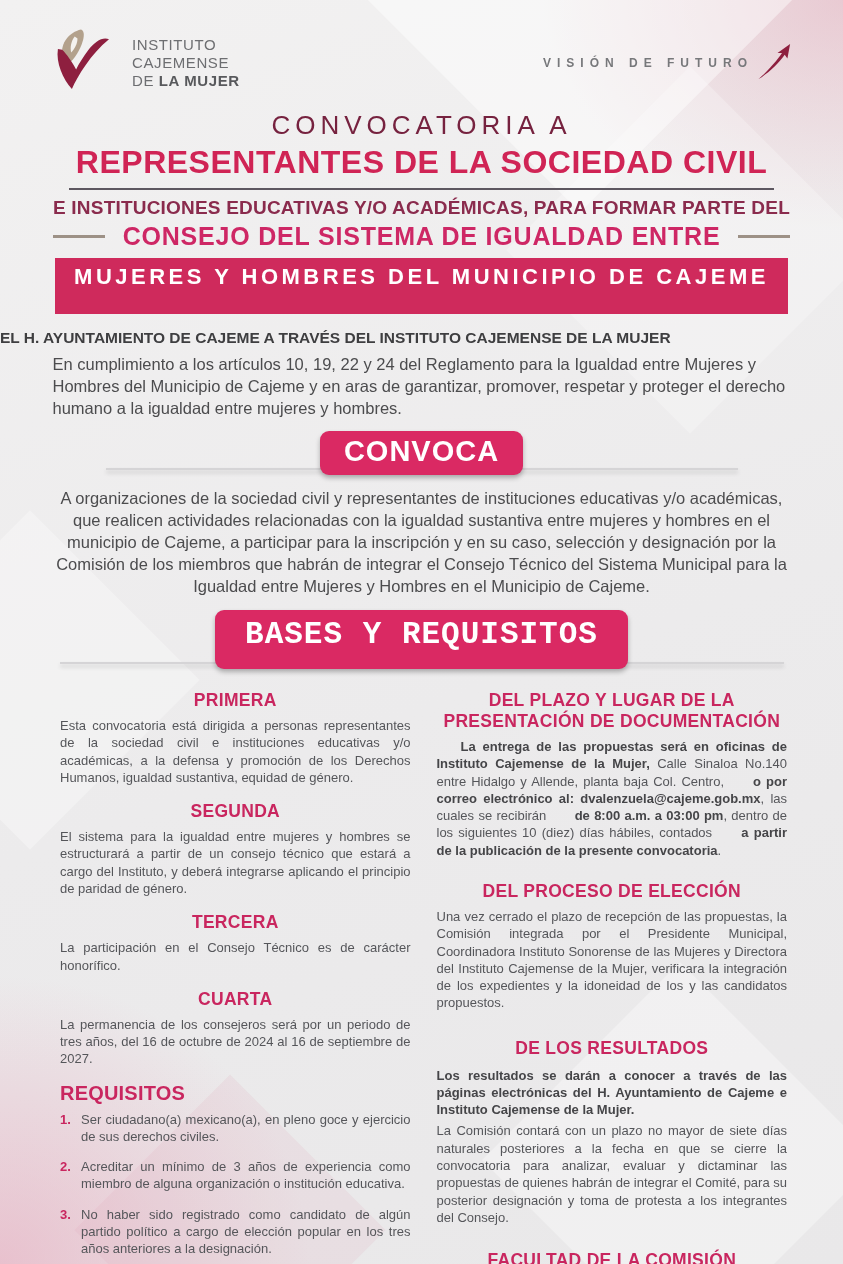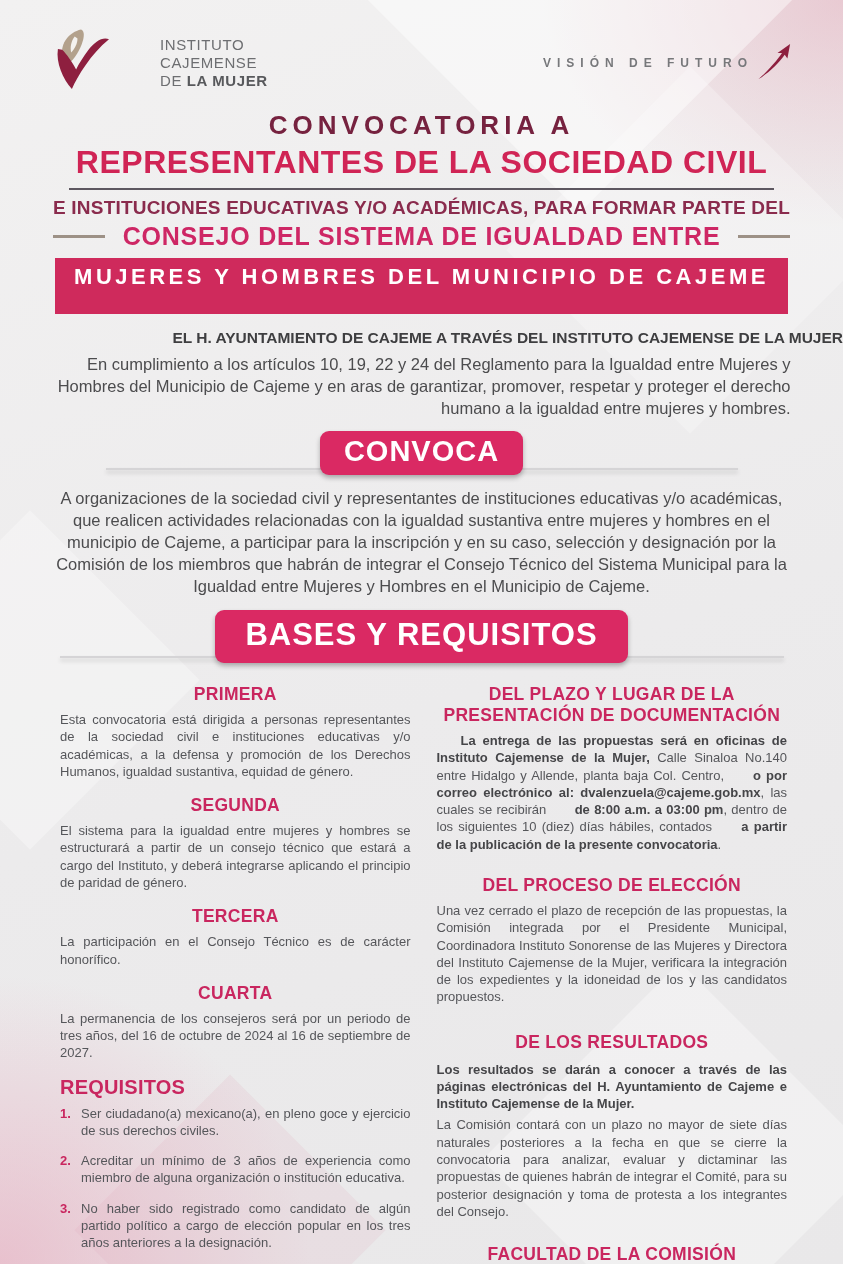--- a/index.html
+++ b/index.html
@@ -9,48 +9,48 @@
     background:
       radial-gradient(ellipse 420px 320px at 100% 0%, rgba(224,158,176,.45), rgba(224,158,176,0) 72%),
       radial-gradient(ellipse 430px 400px at 0% 100%, rgba(231,168,188,.62), rgba(231,168,188,0) 72%),
       linear-gradient(160deg,#f2f1f1 0%,#ecebec 55%,#e9e8e9 100%);
   }
   .bg-shape{position:absolute;transform:rotate(45deg);z-index:0;}
   .content{position:relative;z-index:1;}
 
   
   .header{display:flex;justify-content:space-between;align-items:center;padding:26px 52px 0 52px;}
-  .logo{display:flex;align-items:center;gap:28px;}
+  .logo{display:flex;align-items:center;}
   .logo-text{margin-left:8px;color:#6d6e71;font-size:15px;letter-spacing:.6px;line-height:1.18;font-weight:500;}
   .logo-text b{font-weight:800;color:#58595c;}
   .tagline{display:flex;align-items:center;color:#77787b;font-size:12px;font-weight:600;letter-spacing:6px;}
   .tagline svg{margin-left:2px;}
 
   
   .title-block{text-align:center;margin-top:10px;}
-  .kicker{font-size:26px;letter-spacing:5px;color:#76223f;font-weight:700;}
+  .kicker{font-size:26px;letter-spacing:5px;color:#76223f;font-weight:400;}
   .main-title{font-size:32px;font-weight:800;color:#d02455;letter-spacing:.5px;margin-top:3px;}
   .title-rule{width:705px;height:2px;background:#5d5760;margin:7px auto 0;border:0;}
   .sub1{font-size:19px;font-weight:700;color:#8a2b4d;margin-top:7px;letter-spacing:.2px;}
   .sub2-row{display:flex;align-items:center;justify-content:center;gap:18px;margin-top:3px;}
   .sub2-row .txt{color:#ce2765;font-weight:800;font-size:25px;letter-spacing:.8px;}
   .dash{width:52px;height:3px;background:#9d9186;}
   .banner{width:733px;margin:7px auto 0;background:#cf2a5c;color:#fff;font-weight:800;
           font-size:22px;letter-spacing:3.5px;padding:6px 0 24px;}
 
   
-  .intro{text-align:right;}
+  .intro{text-align:left;}
   .intro-heading{margin-top:15px;font-size:15.5px;font-weight:800;color:#3e3e40;}
   .intro-par{width:738px;margin:7px auto 0;font-size:16.5px;color:#4c4c4e;line-height:1.32;}
 
   
   .badge{display:table;margin:12px auto 0;background:#da2963;color:#fff;font-weight:800;
          border-radius:9px;box-shadow:0 3px 5px rgba(0,0,0,.28);position:relative;z-index:3;}
   .badge.convoca{font-size:29px;letter-spacing:1px;padding:4px 24px 7px;}
-  .badge.bases{font-size:31px;letter-spacing:1px;padding:7px 30px 10px;}
+  .badge.bases{font-size:31px;letter-spacing:1px;padding:7px 30px 17px;font-family:Liberation Mono, monospace;}
   .divider{height:2px;background:#d5d4d6;box-shadow:0 3px 4px rgba(0,0,0,.16);margin:-7px auto 0;position:relative;z-index:1;}
   .divider.d1{width:632px;}
   .divider.d2{width:724px;}
   .convoca-par{width:742px;margin:18px auto 0;font-size:16.5px;color:#4c4c4e;line-height:1.33;text-align:center;}
 
   
   .columns{display:flex;gap:26px;padding:22px 56px 0 60px;}
   .col{flex:1;min-width:0;}
   .sec-head{text-align:center;color:#c9265f;font-weight:800;font-size:17.5px;margin:15px 0 6px;letter-spacing:.3px;}
   .sec-head.first{margin-top:4px;}

